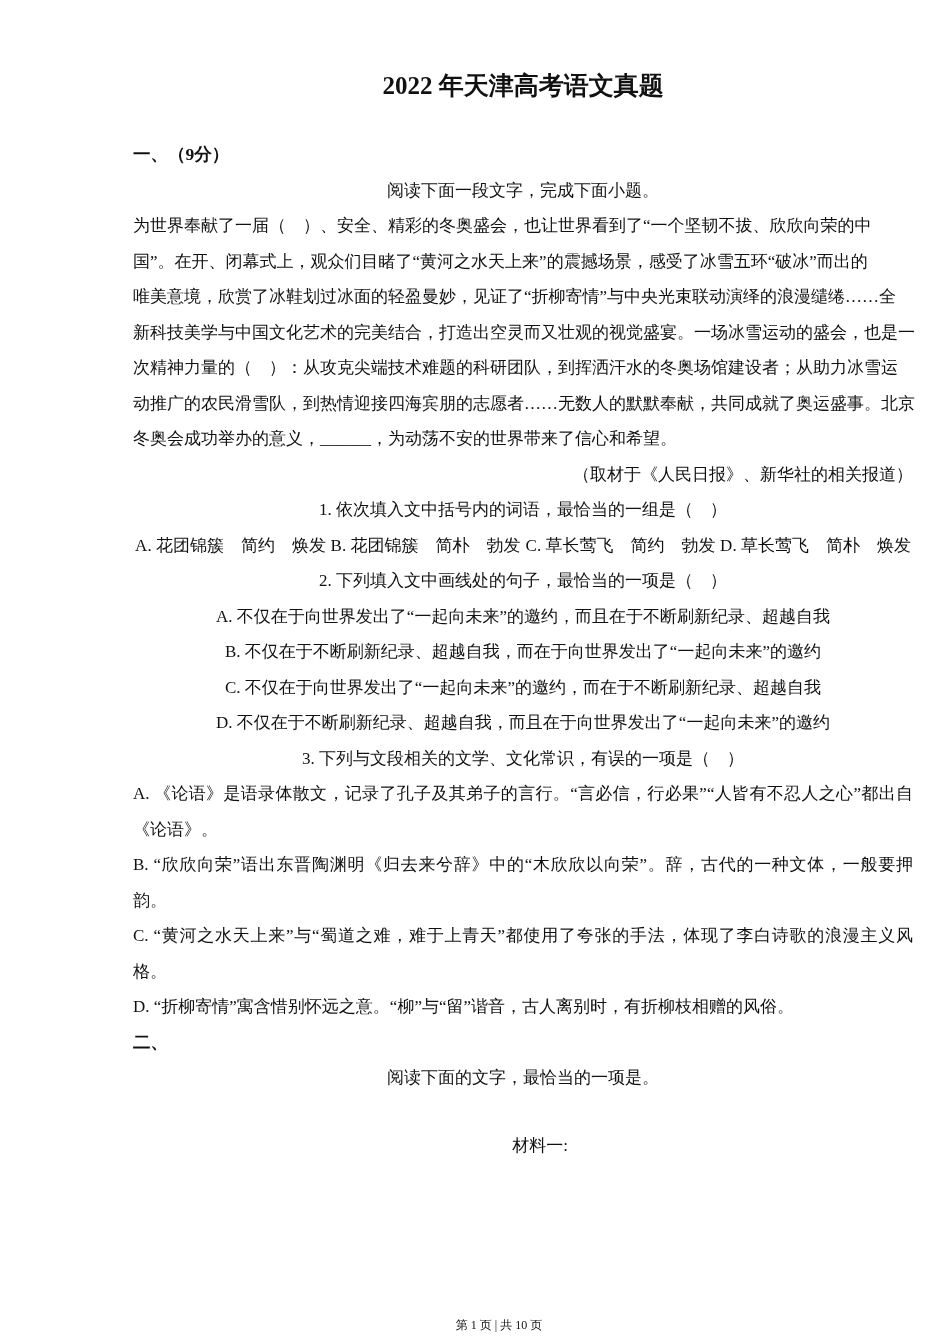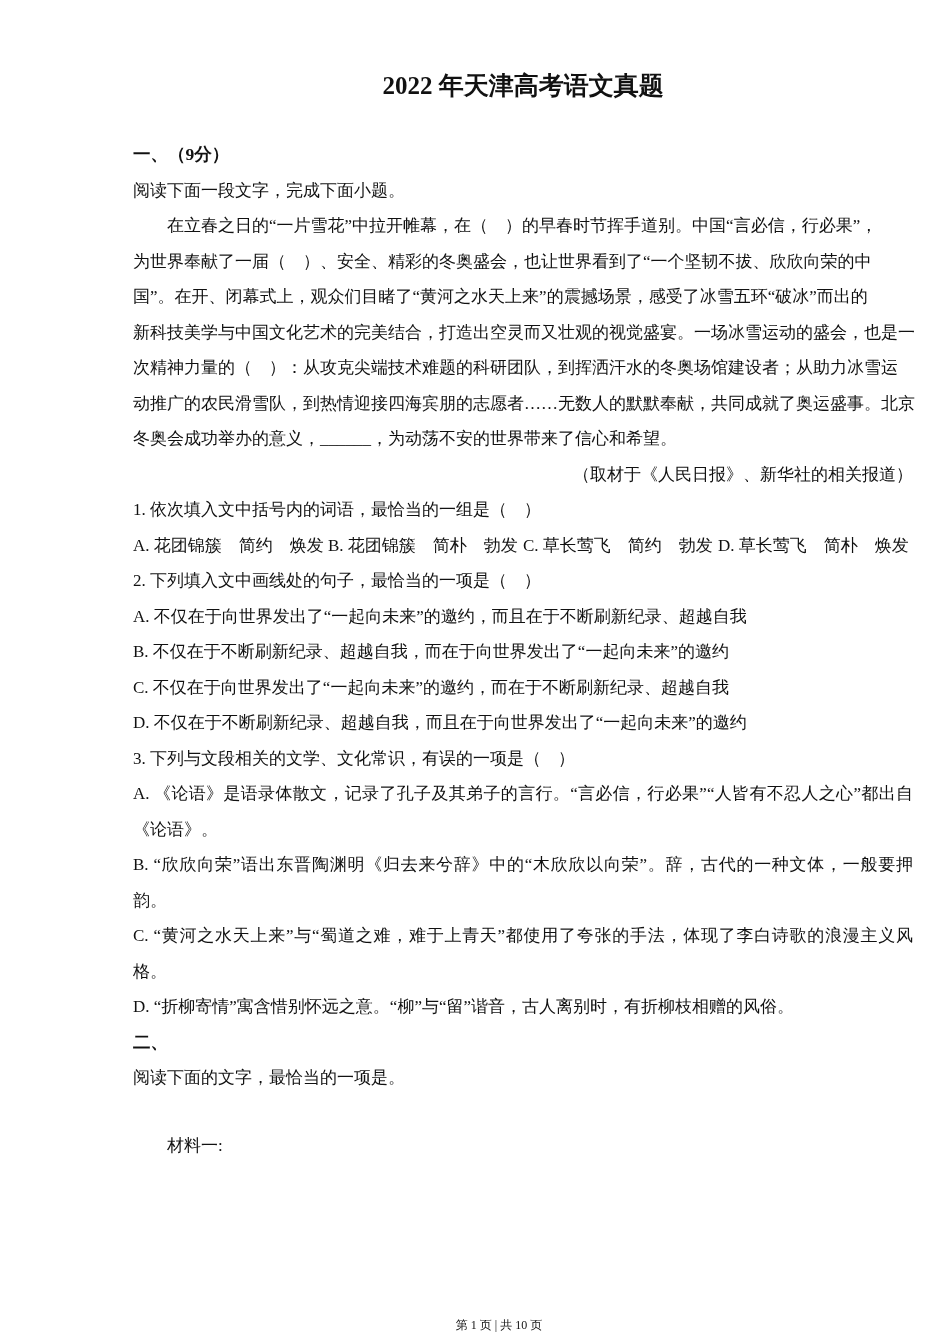--- a/index.html
+++ b/index.html
@@ -20,21 +20,21 @@
     font-size: 25px;
     font-weight: bold;
     line-height: 1.25;
   }
   .content {
     margin: 36px 85px 0 85px;
     font-size: 17px;
     line-height: 35.5px;
   }
   .heading { font-weight: bold; font-size: 17.5px; }
-  .line { white-space: nowrap; }
+  .line { white-space: nowrap; text-align: center; }
   .pline { white-space: nowrap; }
   .indent { text-indent: 2em; }
   .attribution { text-align: right; }
   .opt-grid { display: grid; grid-template-columns: 1fr 1fr 1fr 1fr; }
   .wrap-just { text-align: justify; text-justify: inter-character; }
   .material { text-indent: 2em; margin-top: 32px; }
   .footer {
     position: absolute;
     left: 0; right: 0; bottom: 10px;
     text-align: center;
@@ -48,23 +48,23 @@
 <div class="page">
 
   <div class="title">2022 年天津高考语文真题</div>
 
   <div class="content">
 
     <div class="heading">一、（9分）</div>
     <div class="line">阅读下面一段文字，完成下面小题。</div>
 
     <div>
-      <div class="pline indent">在立春之日的“一片雪花”中拉开帷幕，在（　）的早春时节挥手道别。中国“言必信，行必果”，</div>
       <div class="pline">为世界奉献了一届（　）、安全、精彩的冬奥盛会，也让世界看到了“一个坚韧不拔、欣欣向荣的中</div>
       <div class="pline">国”。在开、闭幕式上，观众们目睹了“黄河之水天上来”的震撼场景，感受了冰雪五环“破冰”而出的</div>
+      <div class="pline">唯美意境，欣赏了冰鞋划过冰面的轻盈曼妙，见证了“折柳寄情”与中央光束联动演绎的浪漫缱绻……全</div>
       <div class="pline">新科技美学与中国文化艺术的完美结合，打造出空灵而又壮观的视觉盛宴。一场冰雪运动的盛会，也是一</div>
       <div class="pline">次精神力量的（　）：从攻克尖端技术难题的科研团队，到挥洒汗水的冬奥场馆建设者；从助力冰雪运</div>
       <div class="pline">动推广的农民滑雪队，到热情迎接四海宾朋的志愿者……无数人的默默奉献，共同成就了奥运盛事。北京</div>
       <div class="pline">冬奥会成功举办的意义，______，为动荡不安的世界带来了信心和希望。</div>
     </div>
 
     <div class="attribution">（取材于《人民日报》、新华社的相关报道）</div>
 
     <div>
       <div class="line">1. 依次填入文中括号内的词语，最恰当的一组是（　）</div>

